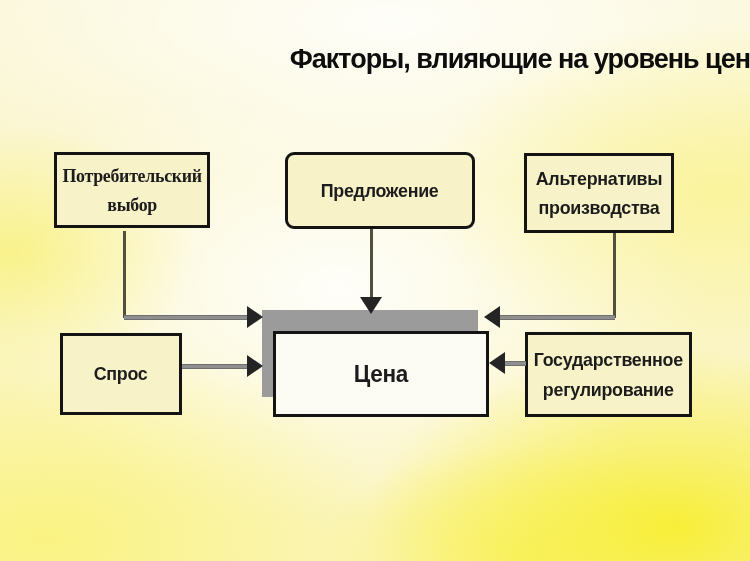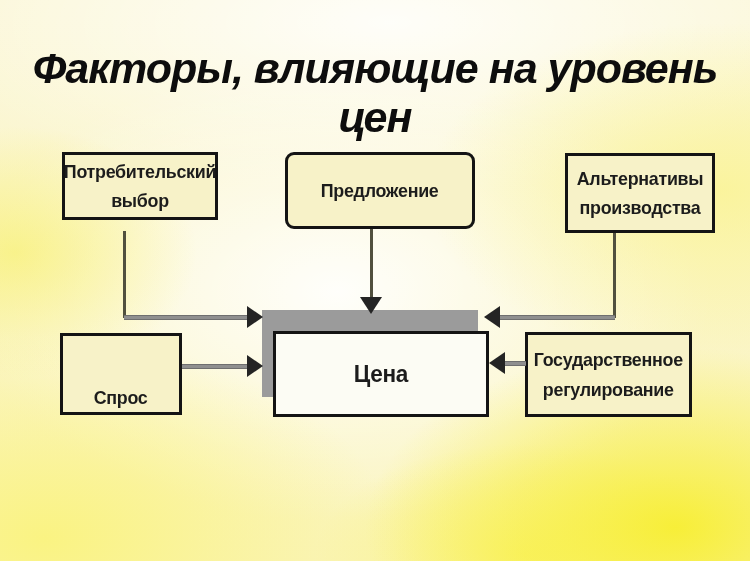--- a/index.html
+++ b/index.html
@@ -18,24 +18,23 @@
       radial-gradient(ellipse 260px 180px at 2% 45%, rgba(248,240,110,0.7), rgba(248,240,110,0) 70%),
       radial-gradient(ellipse 520px 320px at 45% 52%, rgba(255,255,255,0.92), rgba(255,255,255,0) 72%),
       radial-gradient(ellipse 620px 220px at 52% 4%, rgba(255,255,255,0.85), rgba(255,255,255,0) 78%),
       linear-gradient(180deg, var(--bg-base, #fbf7d8), #faf4bc);
   }
 
   .title {
     position: absolute;
     left: 0; right: 0; top: 44px;
     margin: 0;
-    text-align: center;
-    font-size: 43px;
+    text-align: right;
+    font-size: 27px;
     font-weight: 700;
-    font-style: italic;
     letter-spacing: -1px;
     color: var(--title-color, #0d0d0d);
   }
 
   .node {
     position: absolute;
     box-sizing: border-box;
     border: 3px solid var(--box-border, #141414);
     background: var(--box-fill, #f7f2c8);
     display: flex;
@@ -48,24 +47,24 @@
     display: inline-block;
     transform: scaleX(0.94);
     font-weight: 700;
     font-size: 19px;
     line-height: 1.55;
     letter-spacing: -0.3px;
     color: var(--text-color, #1c1c1c);
     padding: 0 4px;
   }
 
-  .node-consumer     { left: 62px;  top: 152px; width: 156px; height: 68px; }
+  .node-consumer     { left: 54px;  top: 152px; width: 156px; height: 76px; font-family: Liberation Serif, serif; }
   .node-supply       { left: 285px; top: 152px; width: 190px; height: 77px; border-radius: 9px; }
-  .node-alternatives { left: 565px; top: 153px; width: 150px; height: 80px; }
-  .node-demand       { left: 60px;  top: 333px; width: 122px; height: 82px; align-items: flex-end; }
+  .node-alternatives { left: 524px; top: 153px; width: 150px; height: 80px; }
+  .node-demand       { left: 60px;  top: 333px; width: 122px; height: 82px; }
   .node-regulation   { left: 525px; top: 332px; width: 167px; height: 85px; text-align: center; }
 
   .price-shadow {
     position: absolute;
     left: 262px; top: 310px; width: 216px; height: 87px;
     background: var(--shadow-gray, #9b9b9b);
     z-index: 2;
   }
   .node-price {
     left: 273px; top: 331px; width: 216px; height: 86px;

